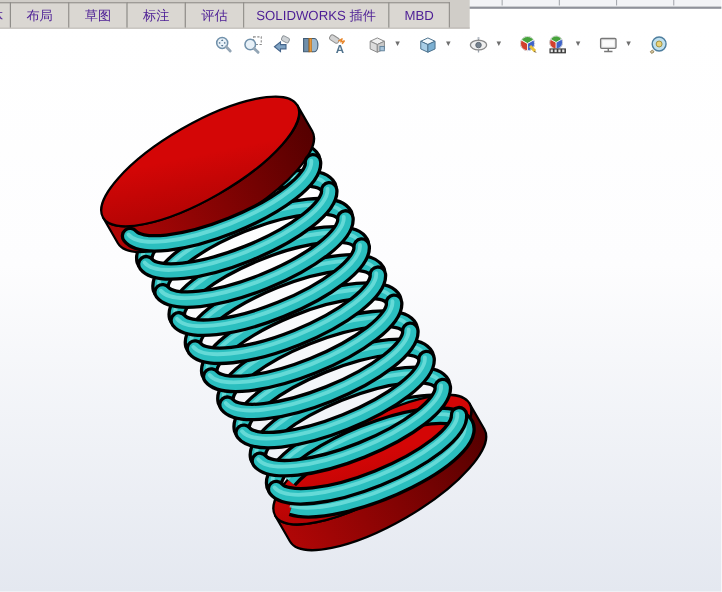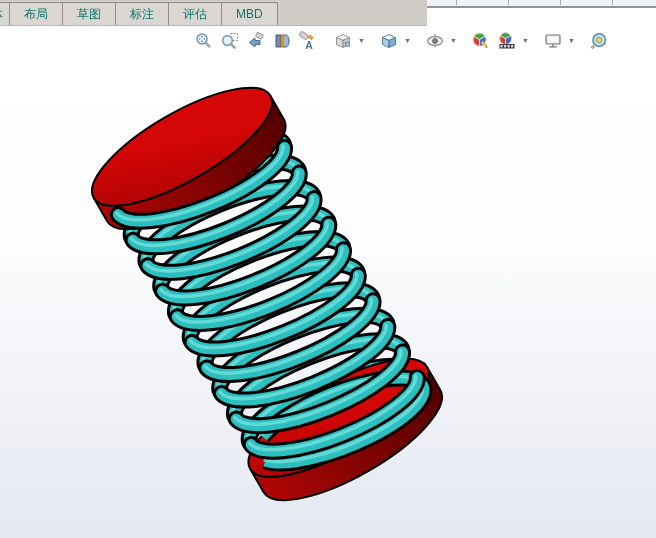--- a/index.html
+++ b/index.html
@@ -7,21 +7,21 @@
        font-family:"Liberation Sans",sans-serif;}
 
   
   .top-edge{position:absolute;left:426px;top:0;right:0;height:6px;background:#f2f3f6;
             border-bottom:2px solid #8f929a;}
   .top-edge .tick{position:absolute;top:0;width:1px;height:5px;background:#a7aab0;}
 
   
   .tab-bar{position:absolute;left:0;top:0;width:427px;height:26px;background:#d0cdc8;
            border-bottom:1px solid #b9b6b1;display:flex;align-items:flex-end;box-sizing:border-box;}
-  .tab{height:22px;line-height:22px;padding:0 14px;font-size:12px;color:#0f766e;background:#dad7d2;
+  .tab{height:22px;line-height:22px;padding:0 14px;font-size:12px;color:#4c1d95;background:#dad7d2;
        border:1px solid #8f8d89;border-bottom:none;margin-right:-1px;white-space:nowrap;
        box-sizing:content-box;cursor:default;}
   .tab-partial{width:9px;padding:0;overflow:hidden;border-left:none;}
   .tab-partial span{display:inline-block;margin-left:-9px;}
   .tab-wide{padding:0 11px;}
 
   
   .viewport{position:absolute;left:0;top:27px;width:656px;height:511px;}
   #model-svg{position:absolute;left:0;top:0;}
 
@@ -41,20 +41,21 @@
     <span class="tick" style="left: 134px;"></span>
     <span class="tick" style="left: 186px;"></span>
   </div>
 
 <div class="tab-bar">
   <div class="tab tab-partial"><span>体</span></div>
   <div class="tab">布局</div>
   <div class="tab">草图</div>
   <div class="tab">标注</div>
   <div class="tab">评估</div>
+  <div class="tab tab-wide">SOLIDWORKS 插件</div>
   <div class="tab">MBD</div>
 </div>
 
 <div class="viewport" id="viewport" style="background: linear-gradient(rgb(255, 255, 255) 0%, rgb(253, 253, 254) 42%, rgb(228, 232, 240) 100%);">
 
   <svg id="model-svg" width="656" height="511" viewBox="0 0 656 511">
     <defs>
       <linearGradient id="discSide" x1="0" y1="0" x2="1" y2="0">
         <stop offset="0" stop-color="#b00606"></stop>
         <stop offset="1" stop-color="#550000"></stop>

